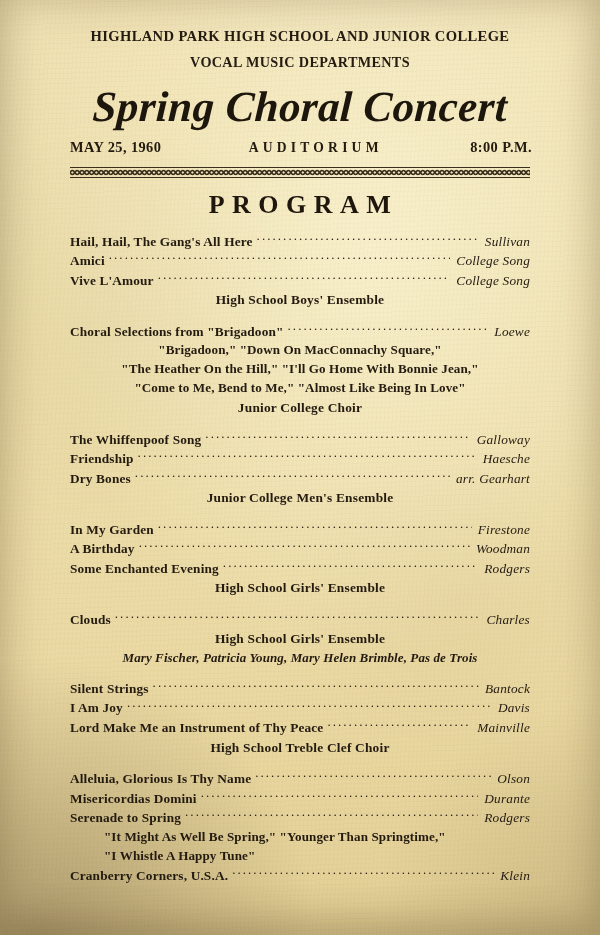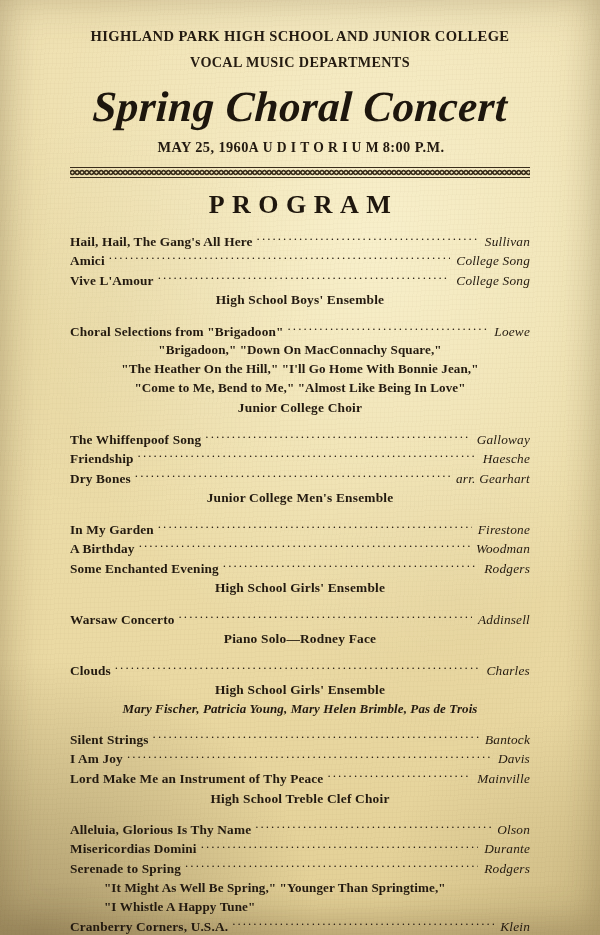--- a/index.html
+++ b/index.html
@@ -73,21 +73,21 @@
     line-height: 1.06;
     letter-spacing: 0.4px;
     margin: 11px 0 9px 0;
     color: #1d160d;
     transform: skewX(-3deg);
   }
 
   .datebar {
     display: flex;
     align-items: baseline;
-    justify-content: center;
+    justify-content: space-between;
     padding: 0 68px 0 70px;
     font-weight: bold;
     font-size: 14.4px;
     margin-top: 6px;
   }
   .datebar .venue { letter-spacing: 4.2px; font-size: 13.6px; }
   .datebar .date  { letter-spacing: 0.4px; }
   .datebar .time  { letter-spacing: 0.4px; }
 
   
@@ -279,28 +279,20 @@
           </div>
           <div class="entry">
             <span class="title">Some Enchanted Evening</span>
             <span class="leader"></span>
             <span class="composer">Rodgers</span>
           </div>
           <div class="ensemble">High School Girls' Ensemble</div>
         </div>
         <div class="group">
           <div class="entry">
-            <span class="title">Warsaw Concerto</span>
-            <span class="leader"></span>
-            <span class="composer">Addinsell</span>
-          </div>
-          <div class="ensemble">Piano Solo—Rodney Face</div>
-        </div>
-        <div class="group">
-          <div class="entry">
             <span class="title">Clouds</span>
             <span class="leader"></span>
             <span class="composer">Charles</span>
           </div>
           <div class="ensemble">High School Girls' Ensemble</div>
           <div class="credit">Mary Fischer, Patricia Young, Mary Helen Brimble, Pas de Trois</div>
         </div>
         <div class="group">
           <div class="entry">
             <span class="title">Silent Strings</span>

